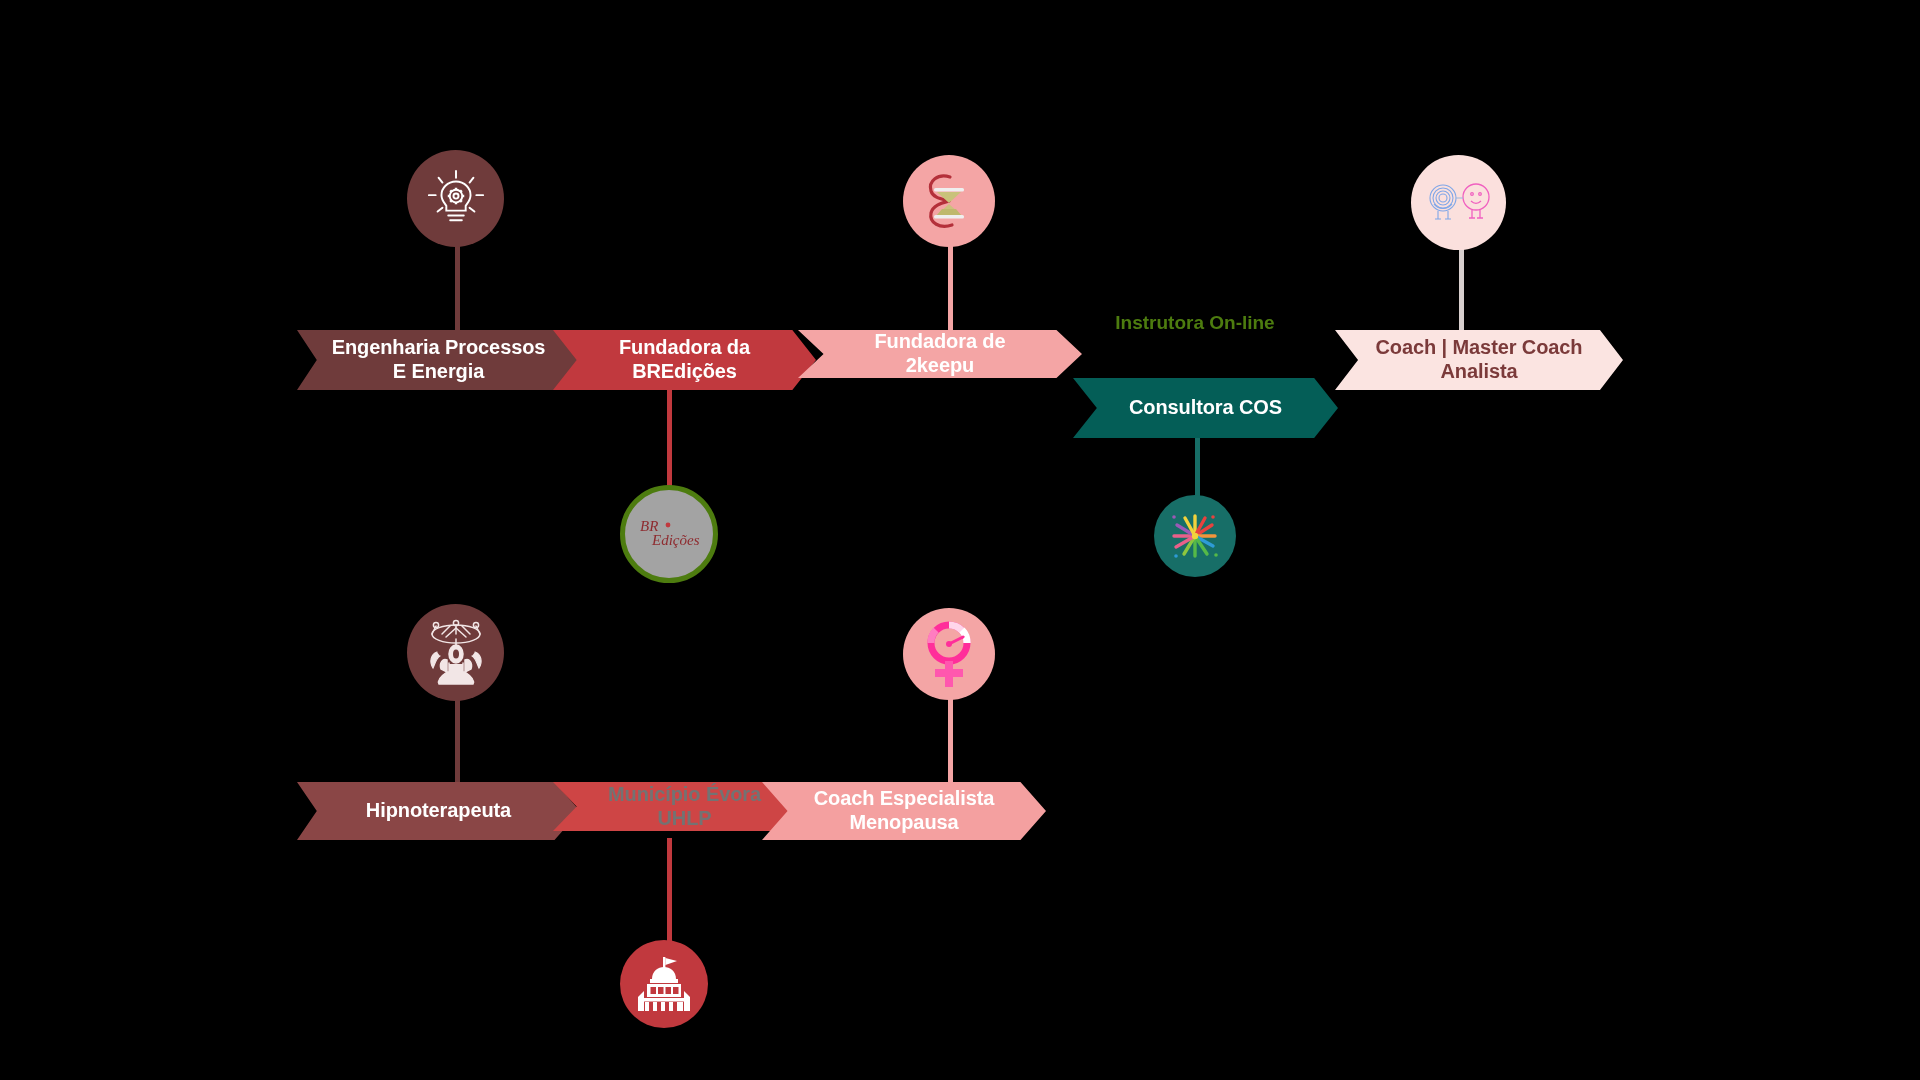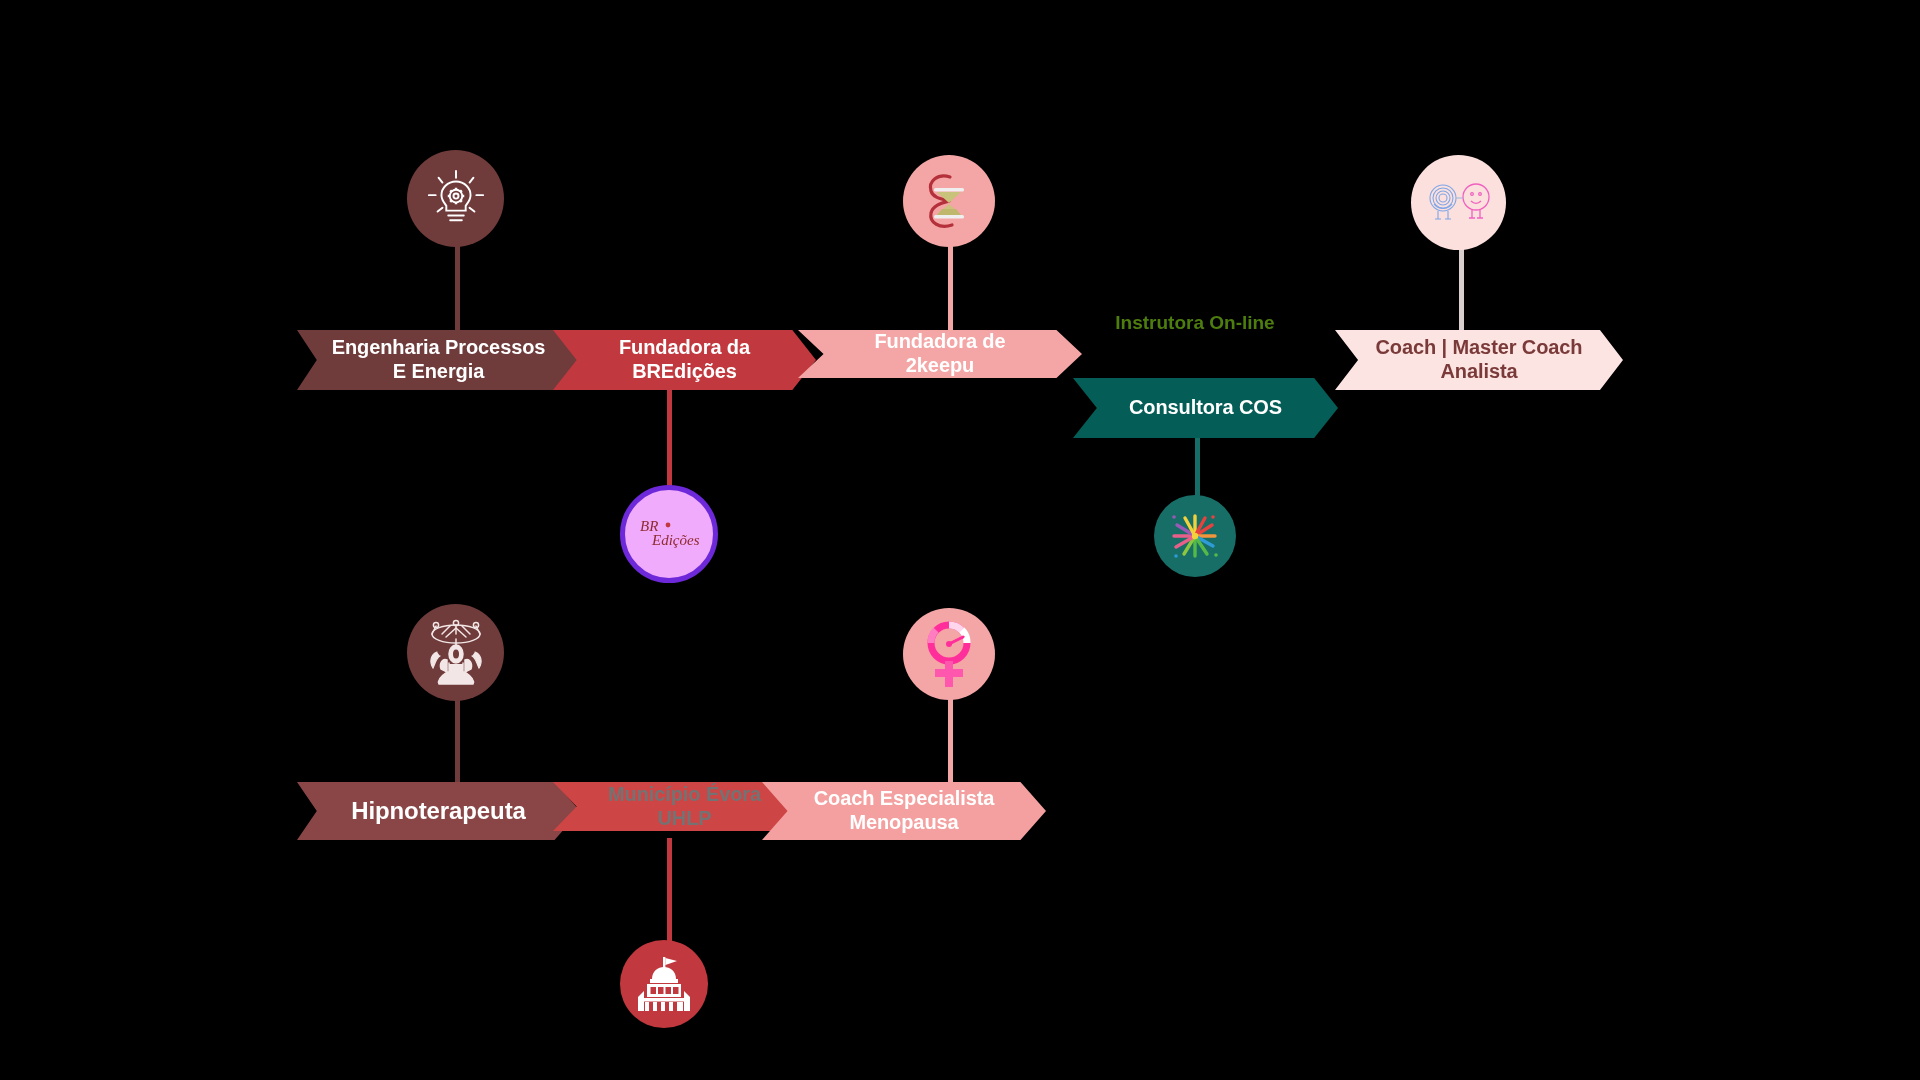--- a/index.html
+++ b/index.html
@@ -111,21 +111,21 @@
           <line x1="38" y1="29" x2="40.5" y2="29"></line>
           <line x1="26" y1="23" x2="27.7" y2="24.7"></line>
           <line x1="36.3" y1="33.3" x2="38" y2="35"></line>
           <line x1="38" y1="23" x2="36.3" y2="24.7"></line>
           <line x1="27.7" y1="33.3" x2="26" y2="35"></line>
         </g>
       </g>
     </svg>
   </div>
 
-  <div class="badge" style="left:620px; top:485px; width:88px; height:88px; background:#f0abfc; border:5px solid #6d28d9;">
+  <div class="badge" style="left:620px; top:485px; width:88px; height:88px; background:#a3a3a3; border:5px solid #4d7c0f;">
     <svg width="78" height="78" viewBox="0 0 78 78">
       <text x="10" y="36" font-family="Liberation Serif, serif" font-size="15" font-style="italic" fill="#8E2B2F">BR</text>
       <circle cx="38" cy="30" r="2.4" fill="#C1393E"></circle>
       <text x="22" y="50" font-family="Liberation Serif, serif" font-size="15" font-style="italic" fill="#8E2B2F">Edições</text>
     </svg>
   </div>
 
   <div class="badge" style="left:903px; top:155px; width:92px; height:92px; background:#F4A5A5;">
     <svg width="58" height="64" viewBox="0 0 58 64">
       <path d="M30 8 C18 4 8 12 11 22 C13 29 22 30 29 32" fill="none" stroke="#B4303A" stroke-width="3.2" stroke-linecap="round"></path>
@@ -282,21 +282,21 @@
       <path d="M32 8 A18 18 0 0 1 50 26" fill="none" stroke="#FFD6EB" stroke-width="7"></path>
       <path d="M45 13 A18 18 0 0 1 50 26" fill="none" stroke="#FFFFFF" stroke-width="7"></path>
       <path d="M14 26 A18 18 0 0 1 19 13" fill="none" stroke="#FF7DC0" stroke-width="7"></path>
       <line x1="32" y1="27" x2="46" y2="20" stroke="#FF2E9A" stroke-width="3" stroke-linecap="round"></line>
       <circle cx="32" cy="27" r="3" fill="#FF2E9A"></circle>
       <rect x="28" y="44" width="8" height="26" fill="#FF57AE"></rect>
       <rect x="18" y="52" width="28" height="8" fill="#FF57AE"></rect>
     </svg>
   </div>
 
-  <div class="chev" style="left:297px; top:782px; width:283px; height:58px; font-size:24px; color:#FFFFFF;">
+  <div class="chev" style="left:297px; top:782px; width:283px; height:58px; font-size:20px; color:#FFFFFF;">
     <div class="chev-shape" style="background:#8A4646;
          clip-path: polygon(0% 0%, 62% 0%, 70% -40%, 78% 0%, 91% 0%, 100% 50%, 91% 100%, 0% 100%, 7% 50%);"></div>
     <div class="label">Hipnoterapeuta</div>
   </div>
 
   <div class="chev" style="left:553px; top:782px; width:263px; height:49px; font-size:20px; color:#737373;">
     <div class="chev-shape" style="background:#CE4545;
          clip-path: polygon(0% 0%, 91% 0%, 100% 50%, 91% 100%, 52% 100%, 44% 142%, 36% 100%, 0% 100%, 9% 50%);"></div>
     <div class="label">Município Évora
 UHLP</div>

